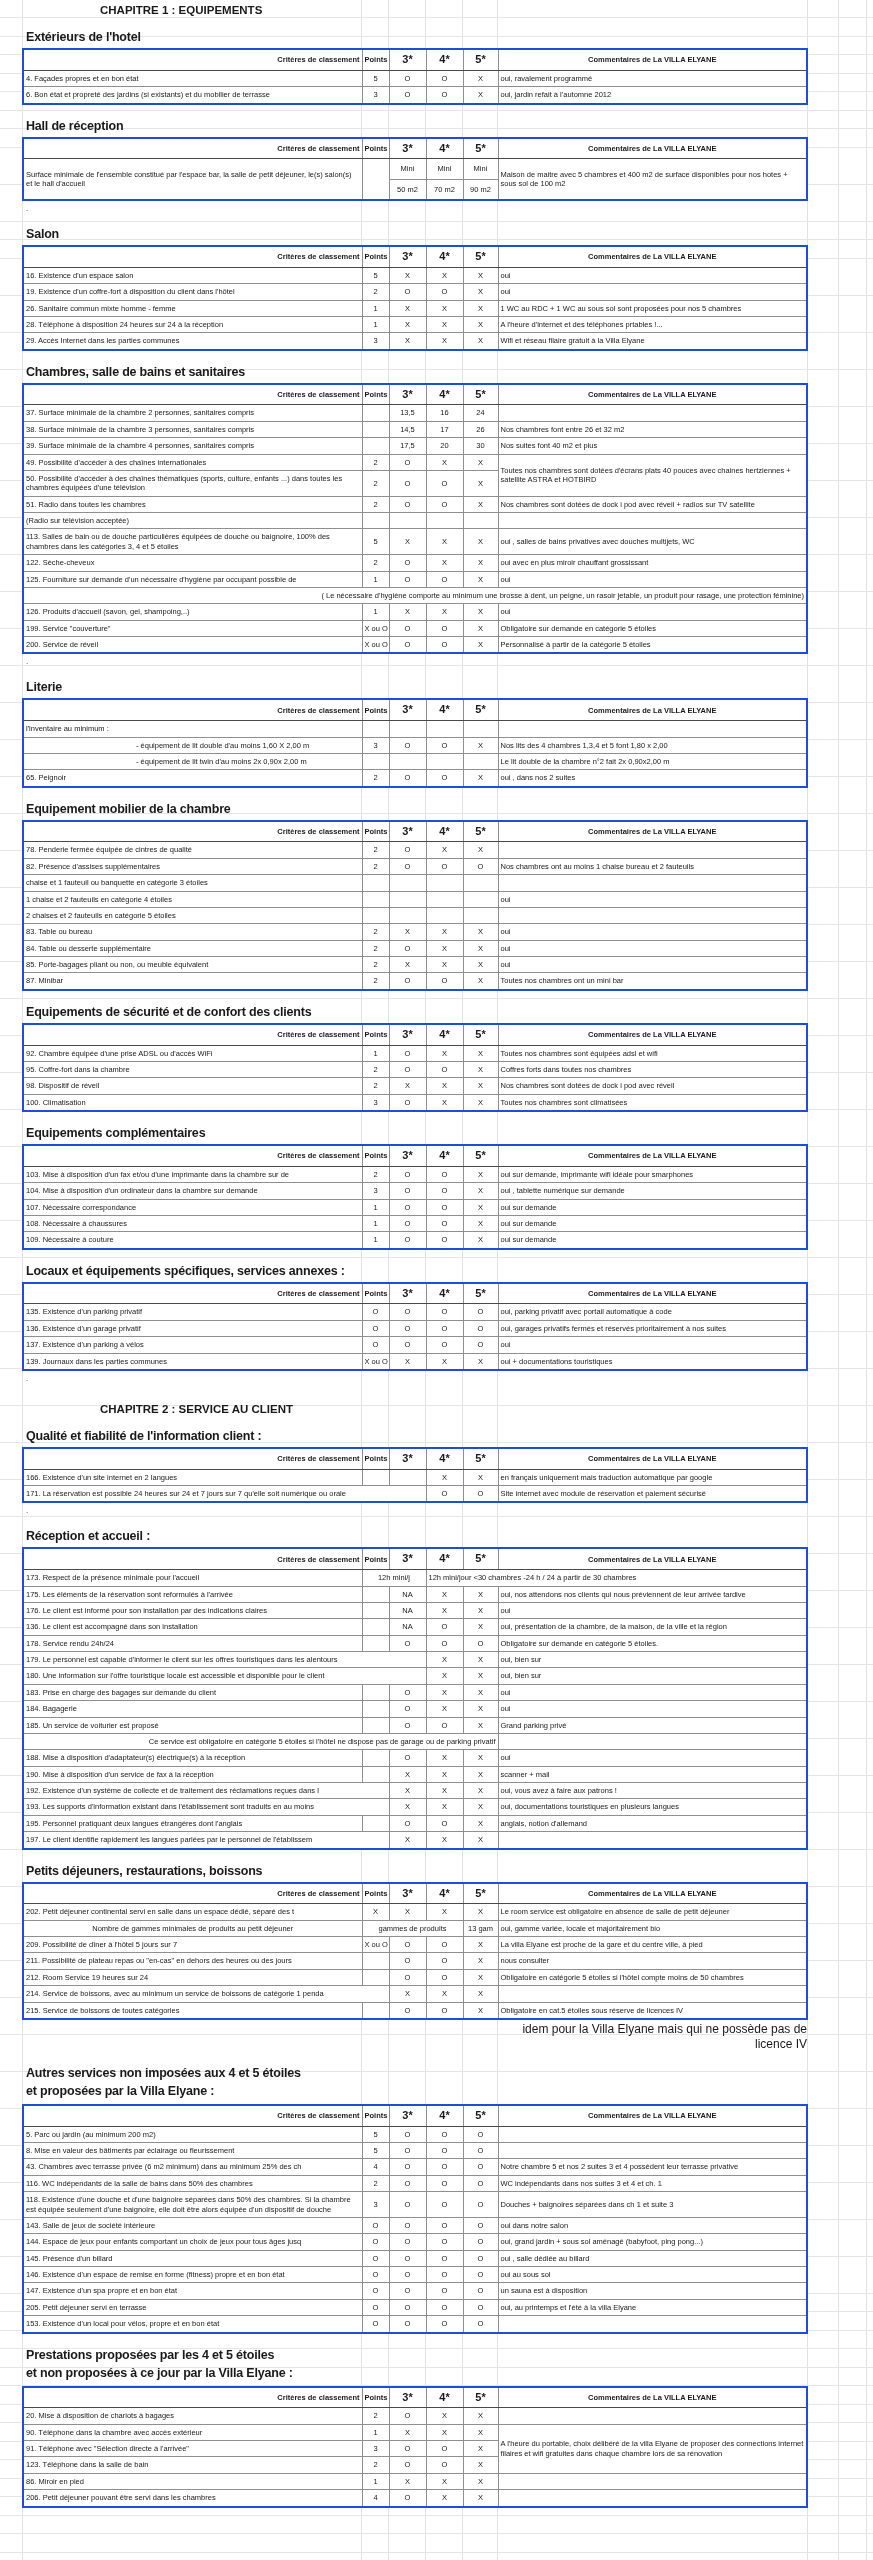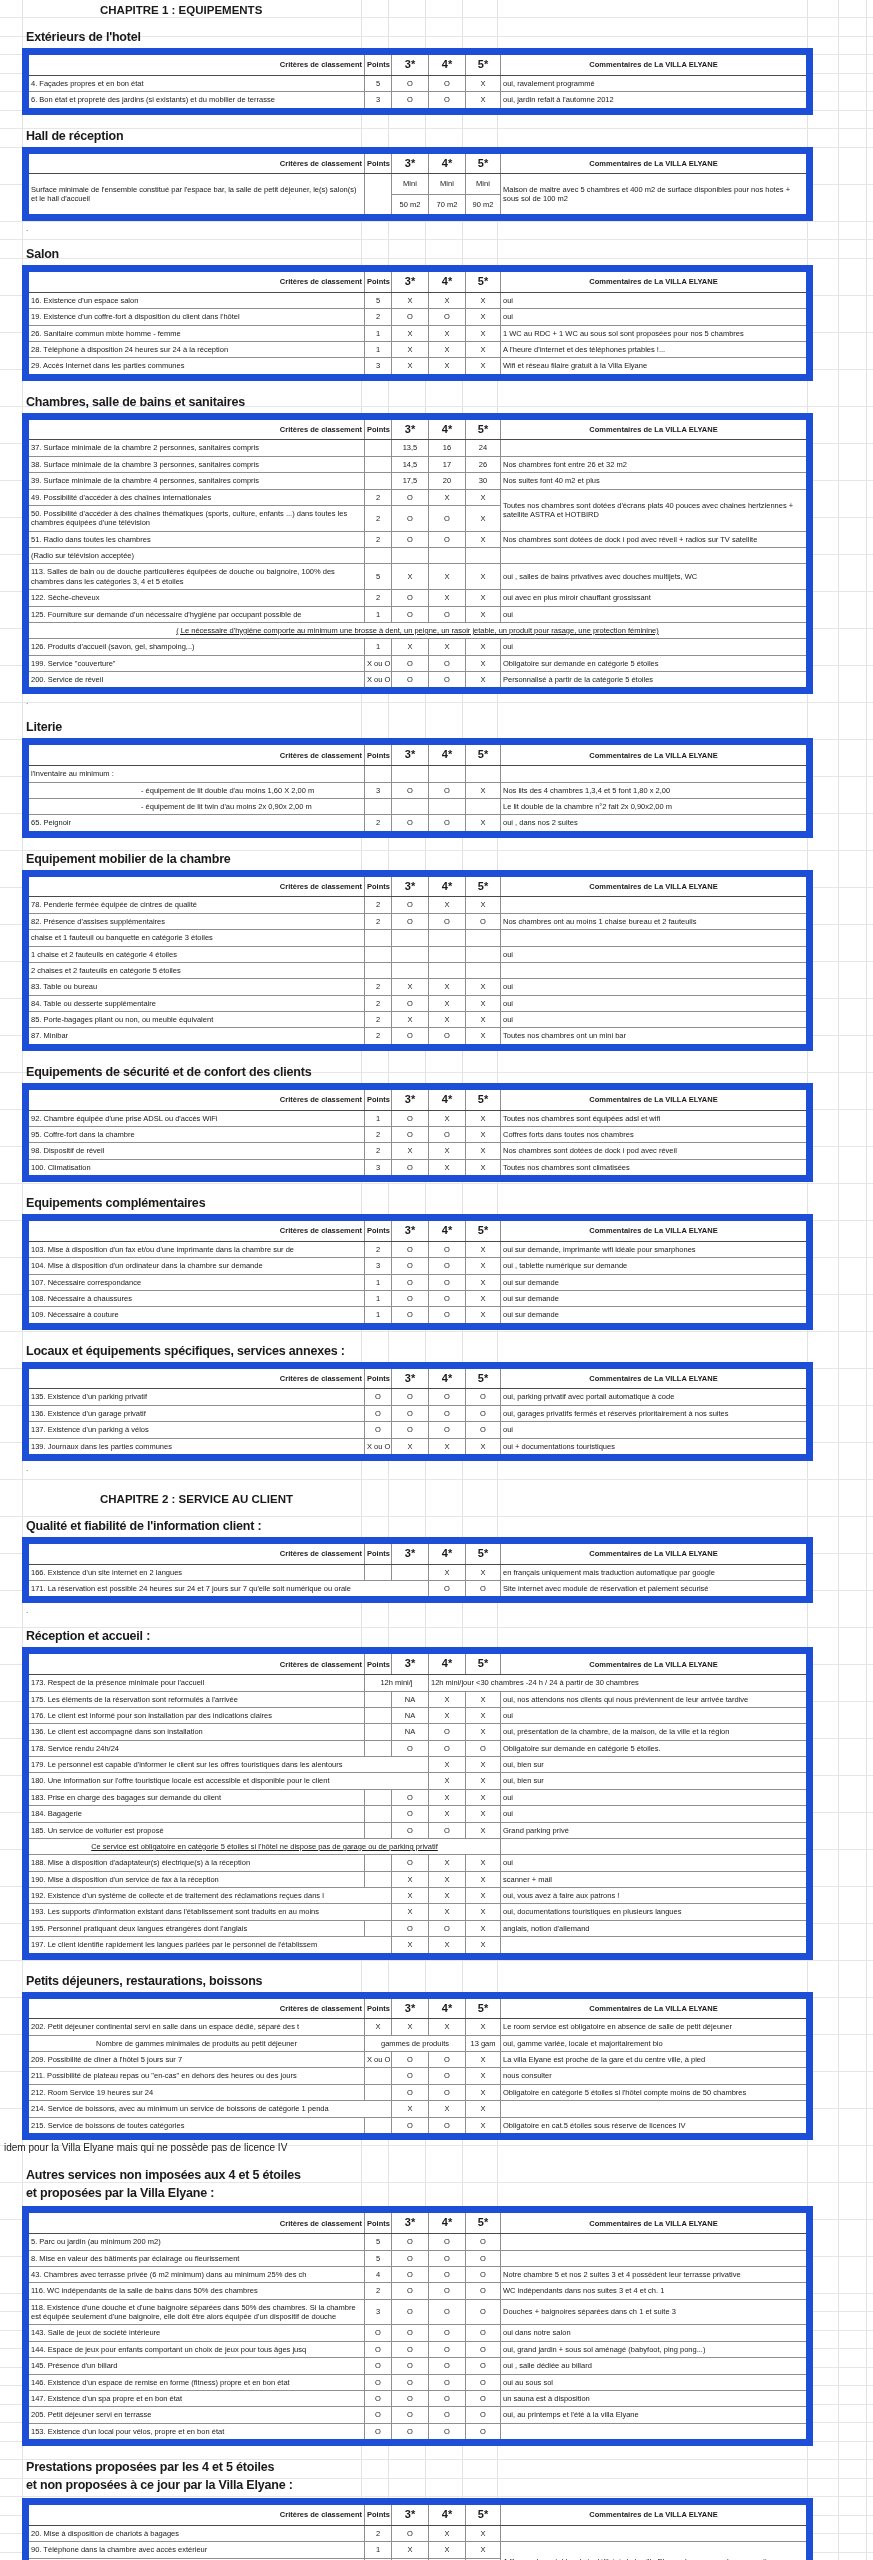--- a/index.html
+++ b/index.html
@@ -19,41 +19,41 @@
       linear-gradient(#e2e2e2,#e2e2e2);
     background-repeat:repeat, no-repeat,no-repeat,no-repeat,no-repeat,no-repeat,no-repeat,no-repeat,no-repeat,no-repeat;
     background-size:auto, 1px 100%,1px 100%,1px 100%,1px 100%,1px 100%,1px 100%,1px 100%,1px 100%,1px 100%;
     background-position:0 0, 22px 0,361px 0,388px 0,425px 0,462px 0,497px 0,807px 0,838px 0,866px 0;
   }
   #sheet{position:relative;z-index:1;padding-top:0;}
   .chapter{font-weight:bold;font-size:11.5px;margin:4px 0 10px 100px;}
   .chapter.second{margin-top:20px;margin-bottom:12px;}
   .sec-title{font-weight:bold;font-size:12.5px;margin:14px 0 4px 26px;letter-spacing:-0.2px;}
   .sec-title.cont{margin-top:2px;margin-bottom:6px;}
-  table.tbl{border-collapse:collapse;table-layout:fixed;width:784px;margin-left:22px;background:#fff;border:7px solid #1d4ed8;}
+  table.tbl{border-collapse:collapse;table-layout:fixed;width:784px;margin-left:22px;background:#fff;border:2px solid #1d4ed8;}
   table.tbl td{border:1px solid #8f8f8f;font-size:7.5px;line-height:1.25;padding:3px 2px;vertical-align:middle;overflow:hidden;}
   tr.hdr td{border-bottom:1.5px solid #4a4a4a;background:#fff;}
   .hc-crit{text-align:right;font-weight:bold;padding-right:3px;}
   .hc-pts{text-align:center;font-weight:bold;}
   .hc-star{text-align:center;font-weight:bold;font-size:11px !important;}
   .hc-com{text-align:center;font-weight:bold;}
   td.lbl{text-align:left;white-space:nowrap;padding-left:3px;}
   td.lbl.wrap{white-space:normal;}
   td.lbl.ctr{text-align:center;white-space:normal;}
   td.lbl.ind{padding-left:112px;}
   td.val{text-align:center;}
   td.pts{text-align:center;white-space:nowrap;}
   td.com{text-align:left;padding-left:4px;white-space:normal;}
-  td.note{text-align:center;padding-left:3px;white-space:nowrap;text-decoration:underline;}
+  td.note{text-align:right;padding-left:3px;white-space:nowrap;}
   td.ital{font-style:italic;}
   .splitbox{display:flex;flex-direction:column;margin:-3px -2px;}
   .splitbox div{text-align:center;padding:5px 0;}
   .splitbox div + div{border-top:1px solid #8f8f8f;}
   .dot-note{font-size:8px;margin:3px 0 0 26px;height:9px;line-height:9px;}
-  .comment-only{width:306px;font-size:10px;line-height:1.25;margin-top:2px;padding-left:4px;}
+  .comment-only{margin-left:497px;width:306px;font-size:12px;line-height:1.25;margin-top:2px;padding-left:4px;text-align:right;}
 </style>
 </head>
 <body>
 
 <div id="grid-bg"></div>
 <div id="sheet">
     <div class="chapter">CHAPITRE 1 : EQUIPEMENTS</div>
     <div class="sec-title">Extérieurs de l'hotel</div>
     <table class="tbl">
       <colgroup>

